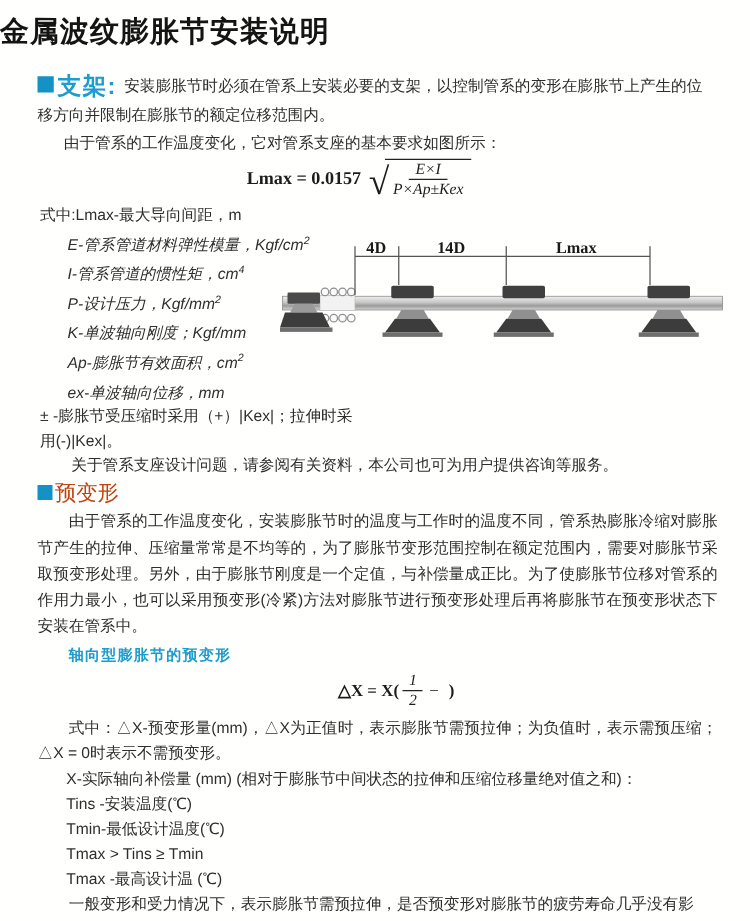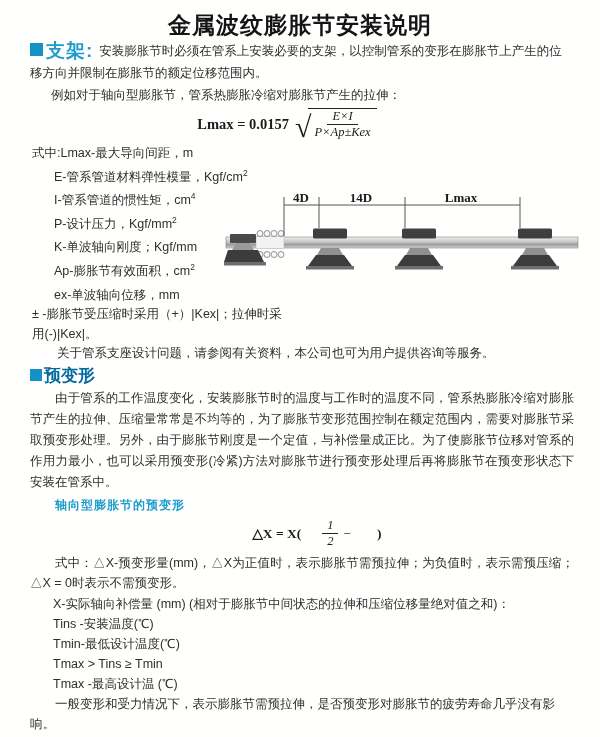--- a/index.html
+++ b/index.html
@@ -4,25 +4,25 @@
 <style>
   * { margin:0; padding:0; box-sizing:border-box; }
   html,body { background:#fffffd; }
   .page {
     position:relative; width:600px; height:737px; overflow:hidden;
     background:#fffffd; color:#2e2e2e;
     font-family:"Liberation Sans", sans-serif;
     font-size:12.5px;
   }
   .title {
-    padding-top:10px; text-align:center;
+    padding-top:10px; 
     font-size:23px; font-weight:bold; color:#141414;
     letter-spacing:1px; line-height:30px;
   }
-  .p1 { margin:0 26px 0 30px; line-height:22px; }
+  .p1 { margin:18px 26px 0 30px; line-height:22px; }
   .sq {
     display:inline-block; width:13px; height:13px;
     background:#1492c6; margin-right:3px; vertical-align:-1px;
   }
   .h-support {
     color:#1e9ccd; font-size:19px; font-weight:600;
     margin-right:6px; vertical-align:-2px; letter-spacing:1px;
   }
   .p-example { margin:0 26px; line-height:22px; text-indent:2em; }
 
@@ -32,54 +32,54 @@
   .f1 { height:36px; margin:0; transform:translateX(-13px); }
   .f1 .lhs { font-weight:bold; font-size:14.5px; margin-right:6px; }
   .sqrt { display:inline-flex; align-items:flex-end; }
   .sqrt-sign { font-size:30px; line-height:26px; font-weight:400; margin-right:-3px; }
   .sqrt-body { display:inline-flex; flex-direction:column; align-items:center;
     border-top:1.6px solid #222; padding:0 6px; }
   .frac { display:inline-flex; flex-direction:column; align-items:center;
     font-size:12.5px; font-style:italic; line-height:15px; }
   .frac .num { border-bottom:1.2px solid #222; padding:0 5px; }
   .f2 { height:32px; margin:3px 0; transform:translateX(17px); font-size:13.5px; }
-  .f2 .lhs,.f2 .rhs { font-weight:bold; font-style:normal; margin:0 21px; }
+  .f2 .lhs,.f2 .rhs { font-weight:bold; font-style:normal; margin:0 3px; }
   .f2 .op { margin:0 5px; }
 
   
   .defs { margin:2px 0 0 32px; line-height:19.5px; width:250px; }
-  .def-indent { margin-left:22px; }
+  .def-indent { margin-left:22px;font-style:italic; }
   sup { font-size:8.5px; }
   .consult { text-indent:2em; }
 
   
   .diagram { position:absolute; left:224px; top:190px; width:360px; height:102px; }
 
-  .h-section { margin:2px 0 0 30px; font-size:17px; font-weight:bold;
-    color:#0369a1; line-height:20px; }
+  .h-section { margin:2px 0 0 30px; font-size:17px; font-weight:normal;
+    color:#c2410c; line-height:20px; }
   .h-section .sq { width:12px; height:12px; margin-right:2px; vertical-align:0px; }
   .p-body { margin:2px 26px 0 30px; line-height:21px; text-align:justify; text-indent:2em; }
   .h-sub { margin:2px 0 0 55px; font-size:12px; font-weight:bold;
     color:#1e9ccd; letter-spacing:1px; line-height:20px; }
   .h-sub2 { margin:3px 0 0 38px; font-size:17px; font-weight:bold;
     color:#1e9ccd; letter-spacing:1px; line-height:22px; }
   .p-where { margin:0 26px 0 30px; line-height:20.5px; text-align:justify; text-indent:2em; }
   .items { margin-left:53px; line-height:20px; }
   .p-note { margin:0 26px 0 30px; line-height:20.5px; text-indent:2em; }
 </style>
 </head>
 <body>
 
 <div class="page">
 
   <div class="title">金属波纹膨胀节安装说明</div>
 
   <p class="p1"><span class="sq"></span><span class="h-support">支架:</span><span>安装膨胀节时必须在管系上安装必要的支架，以控制管系的变形在膨胀节上产生的位移方向并限制在膨胀节的额定位移范围内。</span></p>
 
-  <p class="p-example">例如对于轴向型膨胀节，管系热膨胀冷缩对膨胀节产生的拉伸：</p>
+  <p class="p-example">由于管系的工作温度变化，它对管系支座的基本要求如图所示：</p>
 
   <div class="formula-row f1">
     <span class="lhs">Lmax = 0.0157</span>
     <span class="sqrt">
       <span class="sqrt-sign">√</span>
       <span class="sqrt-body">
         <span class="frac">
           <span class="num">E×I</span>
           <span class="den">P×Ap±Kex</span>
         </span>

